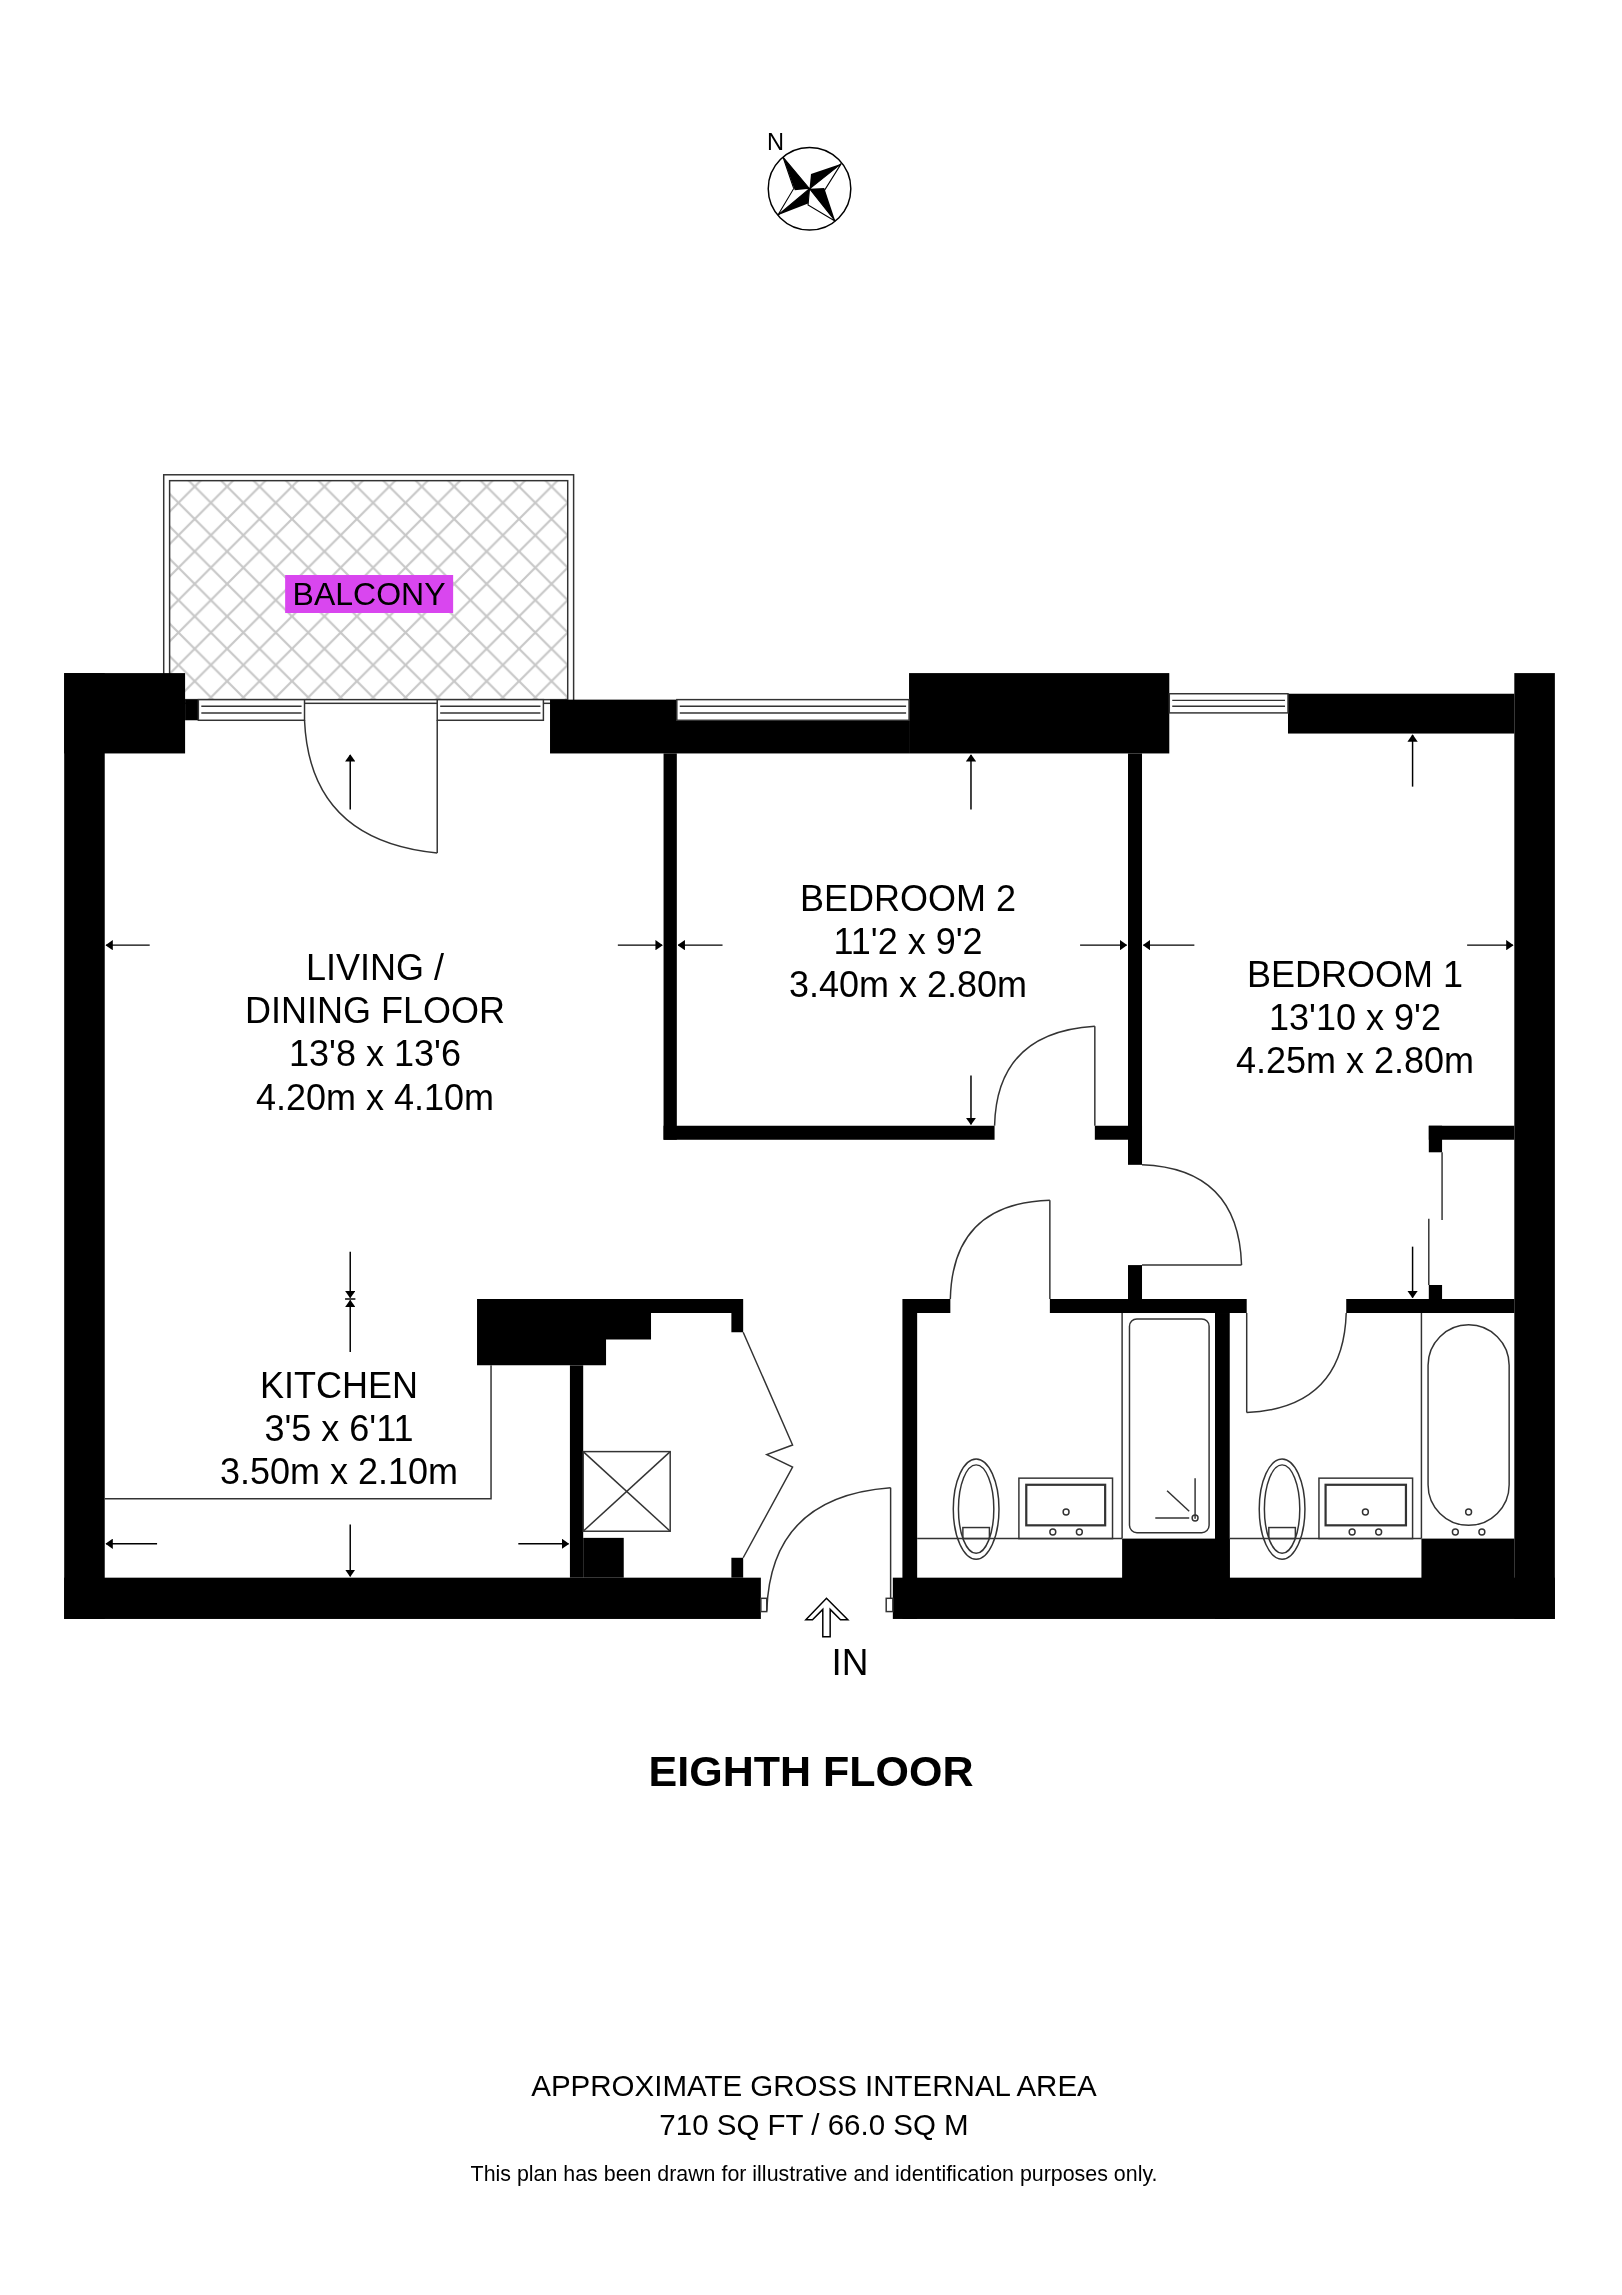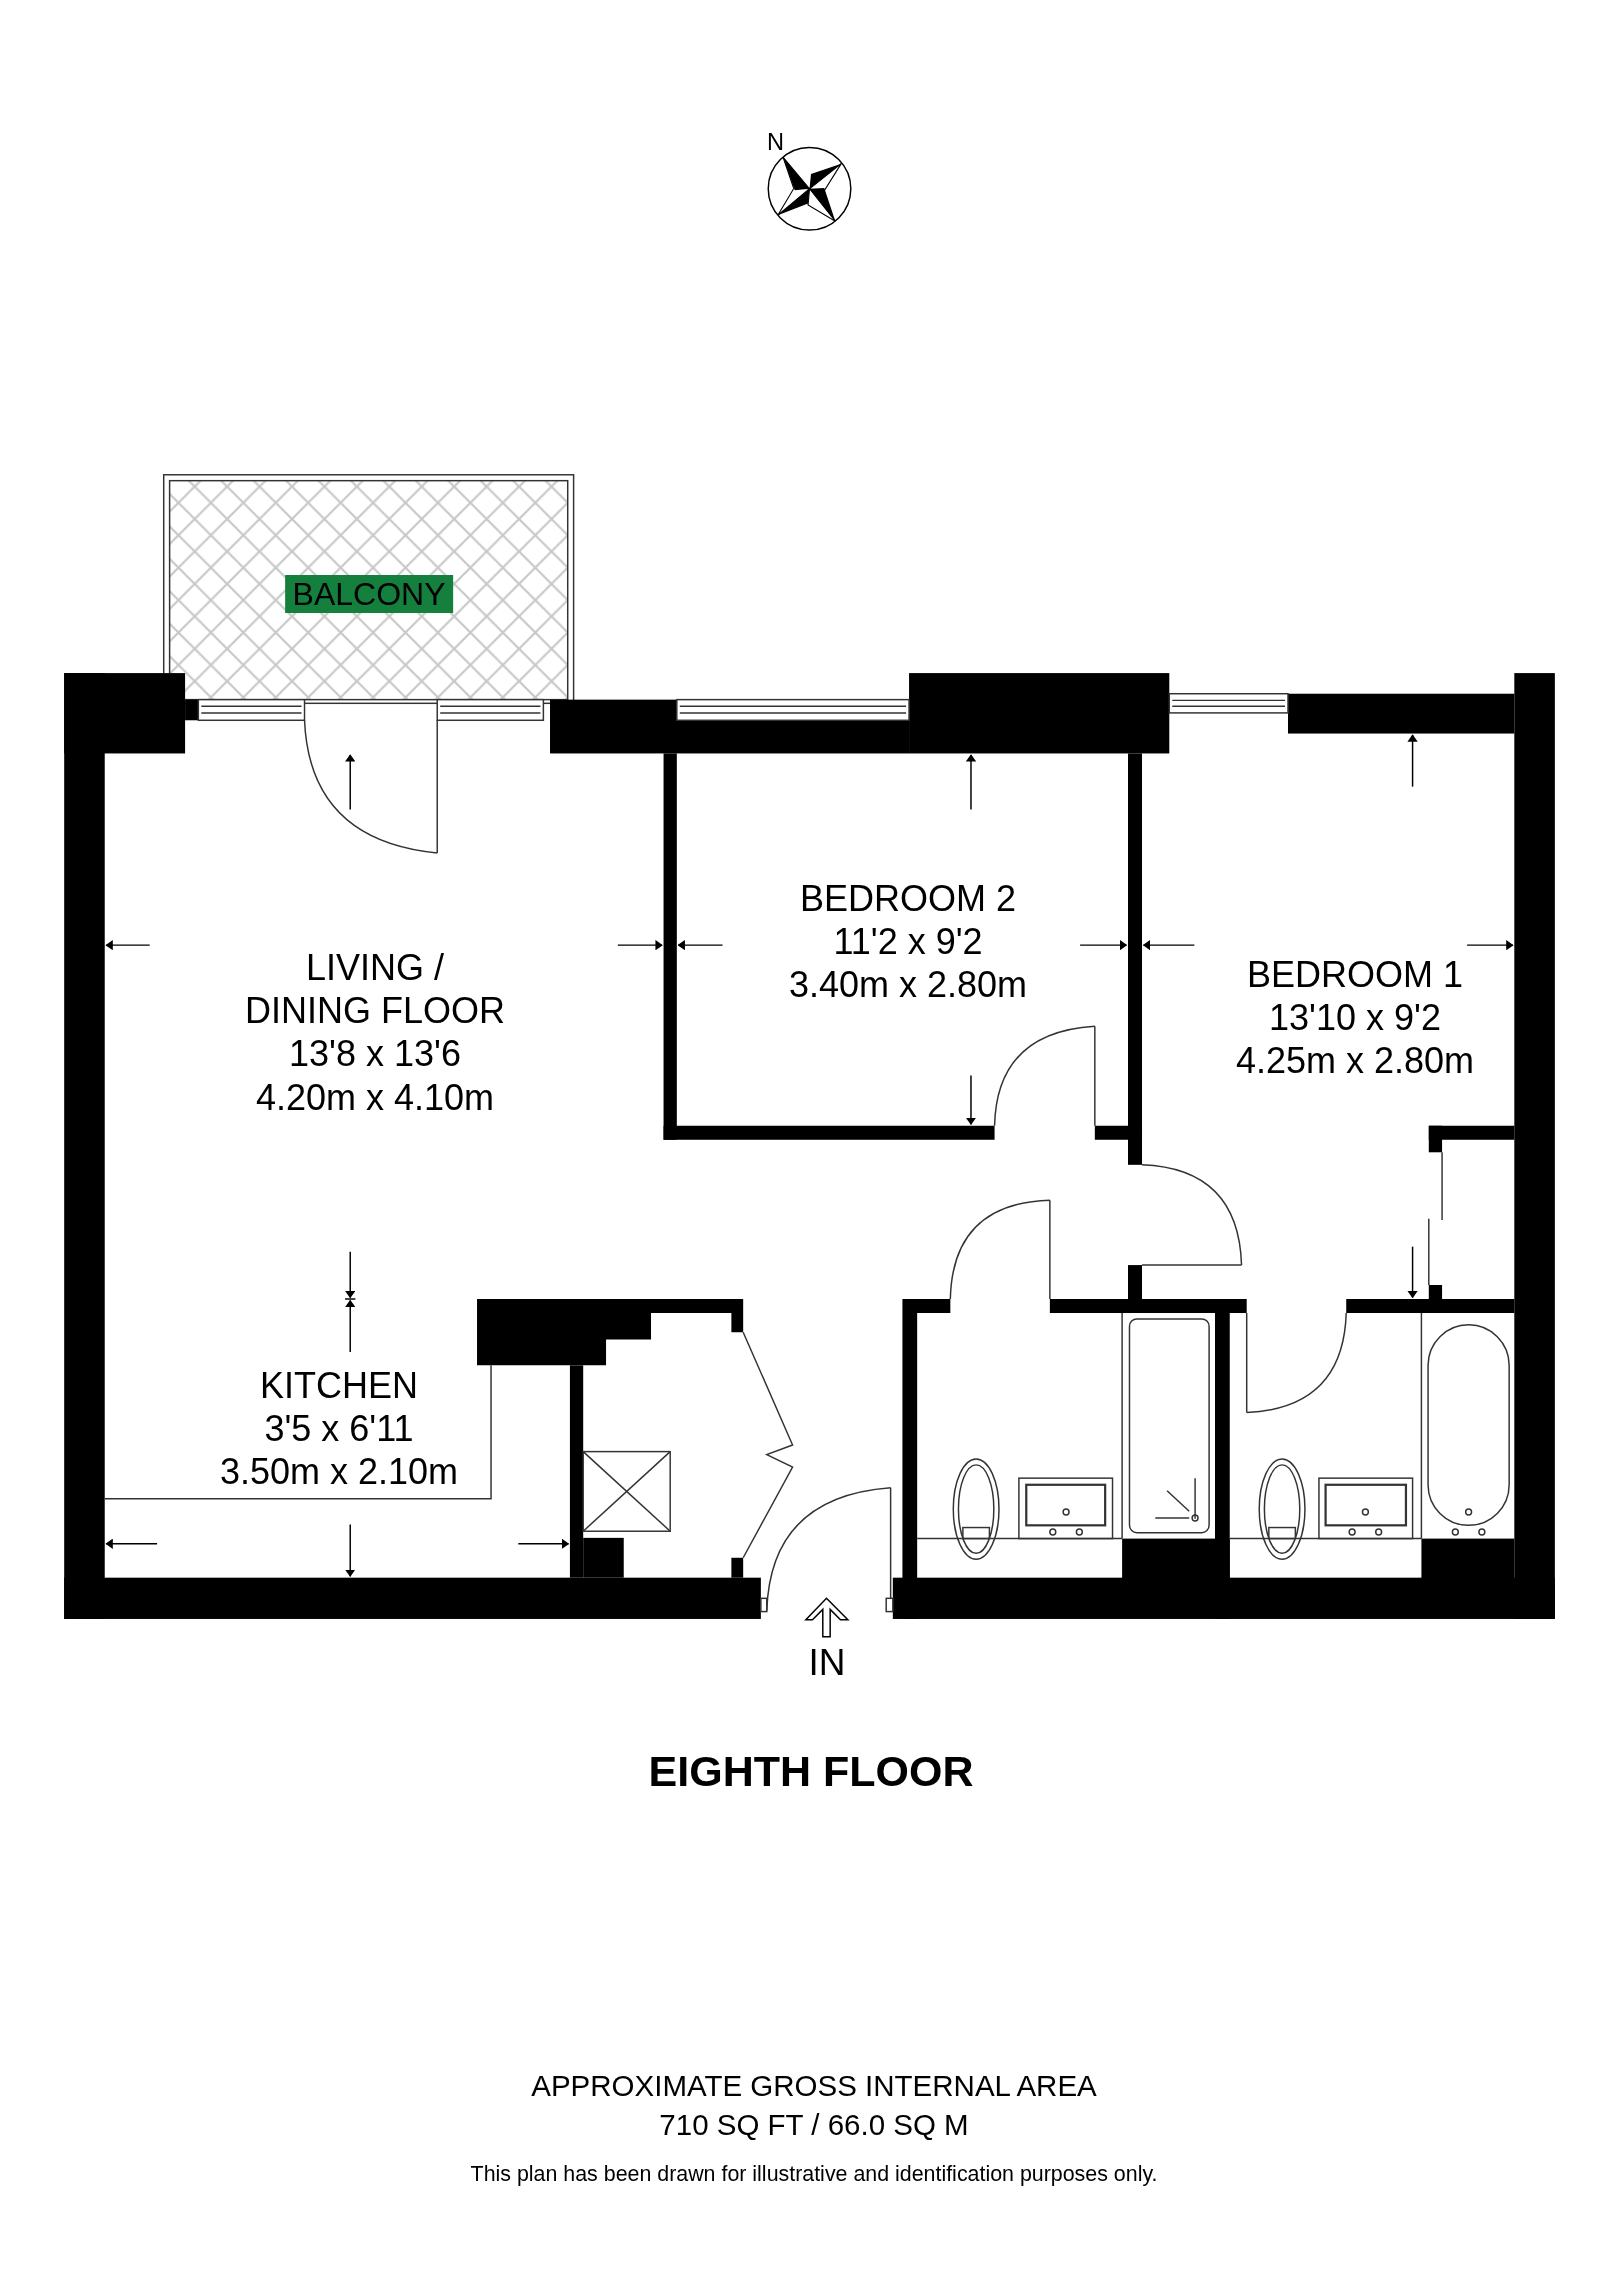--- a/index.html
+++ b/index.html
@@ -3,21 +3,21 @@
 <meta charset="utf-8">
 <style>
   html, body { margin: 0; padding: 0; background: #ffffff; }
   body { width: 1622px; height: 2295px; position: relative; overflow: hidden;
          font-family: "Liberation Sans", sans-serif; color: #000; }
   #plan { position: absolute; left: 0; top: 0; width: 1622px; height: 2295px; }
   .lbl { position: absolute; text-align: center; line-height: 1.2; white-space: nowrap;
          font-family: "Liberation Sans", sans-serif; color: #000; }
   .room { font-size: 36px; transform: translateX(-50%); }
   .room span { display: block; }
-  .balcony-label { font-size: 32px; background: #15803d; padding: 0 7.4px; transform: translateX(-50%); }
+  .balcony-label { font-size: 32px; background: #d946ef; padding: 0 7.4px; transform: translateX(-50%); }
   .compass-n { font-size: 23.6px; }
   .in-label { font-size: 37px; transform: translateX(-50%); }
   .floor-title { font-size: 43px; font-weight: bold; transform: translateX(-50%); }
   .area-title { font-size: 29.5px; font-weight: normal; transform: translateX(-50%); }
   .disclaimer { font-size: 21.4px; transform: translateX(-50%); }
 </style>
 </head>
 <body>
 
 <svg id="plan" viewBox="0 0 2200 3113" xmlns="http://www.w3.org/2000/svg">
@@ -228,21 +228,21 @@
   <span>13'10 x 9'2</span>
   <span>4.25m x 2.80m</span>
 </div>
 
 <div class="lbl room" style="left:339px; top:1364px;">
   <span>KITCHEN</span>
   <span>3'5 x 6'11</span>
   <span>3.50m x 2.10m</span>
 </div>
 
-<div class="lbl in-label" style="left:827px; top:1641px;">IN</div>
+<div class="lbl in-label" style="left:850px; top:1641px;">IN</div>
 
 <div class="lbl floor-title" style="left:811px; top:1746px;">EIGHTH FLOOR</div>
 
 <div class="lbl area-title" style="left:814px; top:2068px;">APPROXIMATE GROSS INTERNAL AREA</div>
 <div class="lbl area-title" style="left:814px; top:2107px;">710 SQ FT / 66.0 SQ M</div>
 
 <div class="lbl disclaimer" style="left:814px; top:2162px;">This plan has been drawn for illustrative and identification purposes only.</div>
 
 
 </body></html>

